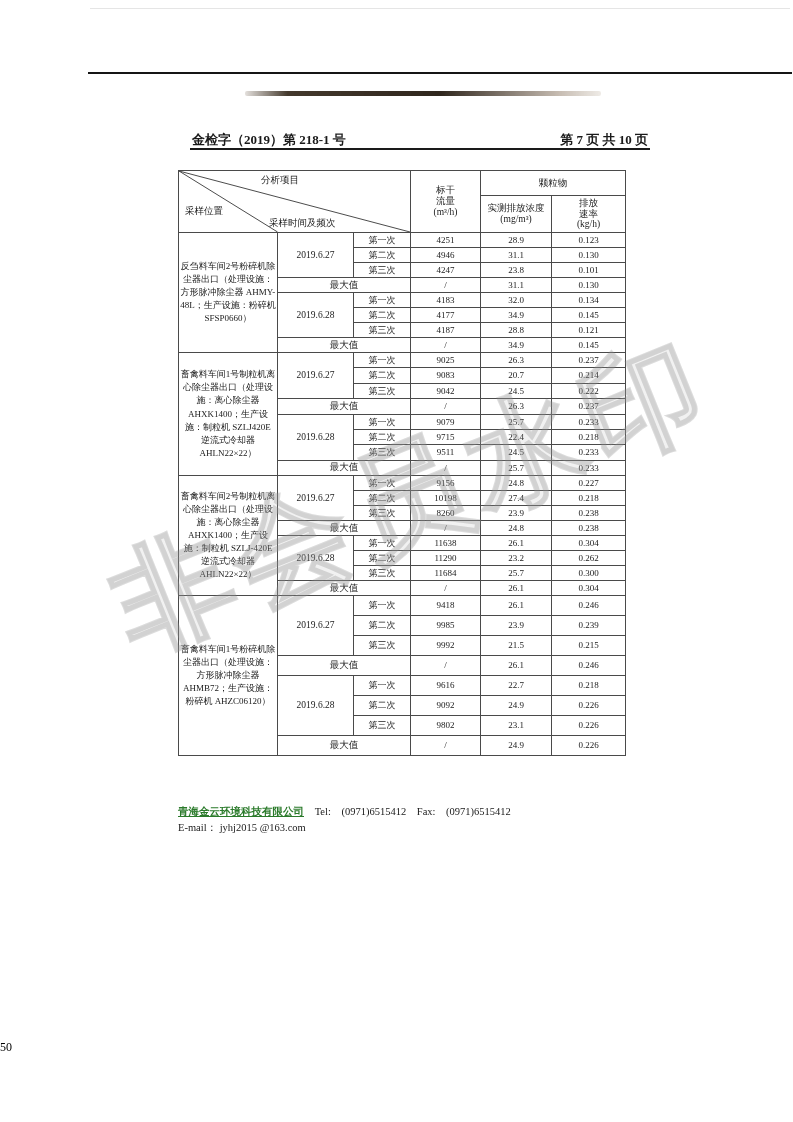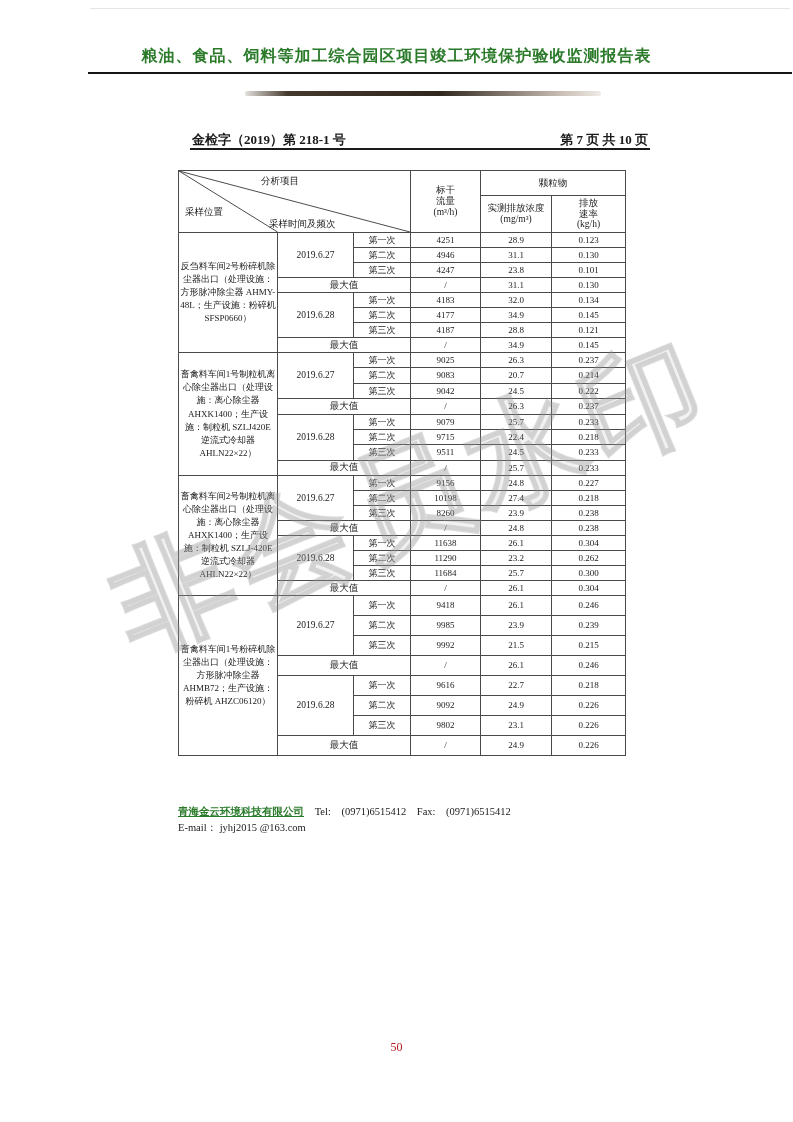--- a/index.html
+++ b/index.html
@@ -38,46 +38,45 @@
     pointer-events:none; z-index:3;
   }
 
   .montable {
     position:absolute; top:170px; left:178px;
     border-collapse:collapse; table-layout:fixed; width:447px;
     font-size:9px; line-height:1.15; z-index:2; background:transparent;
   }
   .montable td { border:1px solid #4a4a4a; text-align:center; vertical-align:middle; padding:0 1px; }
   .montable { border:1.5px solid #222; }
-  .corner { position:relative; padding:0; height:62px; }
+  .corner { position:relative; padding:0; height:62px;font-family:Liberation Mono, monospace; }
   .corner svg { position:absolute; top:0; left:0; width:100%; height:100%; }
   .corner .lbl { position:absolute; font-size:9.5px; white-space:nowrap; }
   .lbl-analysis { top:5px; left:82px; }
   .lbl-position { top:36px; left:6px; }
   .lbl-time { top:48px; left:90px; }
   .hcell { white-space:pre-line; font-size:9.5px; }
   .pos { font-size:9px; line-height:1.45; padding:0 3px; }
   .date { font-size:9.5px; }
   .maxlab { font-size:9.5px; }
 
   .footer {
     position:absolute; top:804px; left:178px; width:480px; font-size:10.5px; line-height:1.55;
   }
   .footer .company { color:#2a7a2a; font-weight:bold; text-decoration:underline; }
   .footer .seg { margin-left:8px; }
-  .page-number { position:absolute; top:1040px; left:0; width:100%; text-align:center; font-size:12px; color:#b91c1c; }
+  .page-number { position:absolute; top:1040px; left:0; width:100%; font-size:12px; color:#000000; }
 </style>
 </head>
 <body>
 
 <div class="page">
 
   <div class="top-edge"></div>
 
-  <div class="doc-title">粮油、食品、饲料等加工综合园区项目竣工环境保护验收监测报告表</div>
   <div class="title-rule"></div>
   <div class="smudge"></div>
 
   <div class="ref-row">
     <span>金检字（2019）第 218-1 号</span>
     <span>第 7 页 共 10 页</span>
   </div>
   <div class="ref-rule"></div>
 
   <div class="watermark">非会员水印</div>

